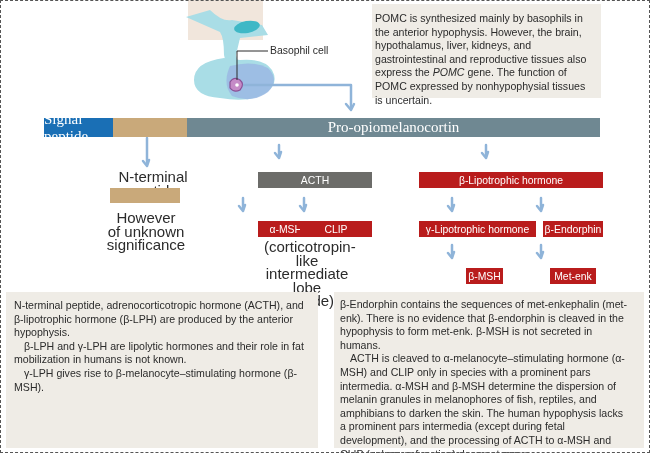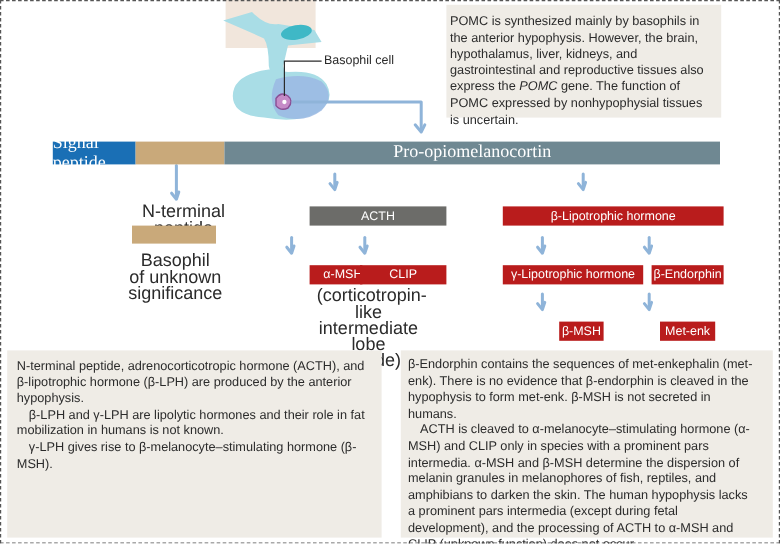--- a/index.html
+++ b/index.html
@@ -82,21 +82,21 @@
   <span>Signal peptide</span>
 </div>
 <div class="bar-seg" style="left:113px;width:74px;background:#c9a97a;"></div>
 <div class="bar-seg" style="left:187px;width:413px;background:#6f8892;">
   <span>Pro-opiomelanocortin</span>
 </div>
 
 <div class="label" style="left:98px;top:170px;width:110px;">N-terminal peptide</div>
 <div class="abs" style="left:110px;top:188px;width:70px;height:15px;background:#c9a97a;"></div>
 <div class="label" style="left:100px;top:211px;width:92px;">
-  <div>Basophil</div>
+  <div>However</div>
   <div>of unknown</div>
   <div>significance</div>
 </div>
 
 <div class="box gray" style="left:226px;top:172px;width:114px;">
   <span>ACTH</span>
 </div>
 <div class="box slate" style="left:226px;top:221px;width:44px;justify-content:flex-end;">
   <span>α-MSH</span>
 </div>

